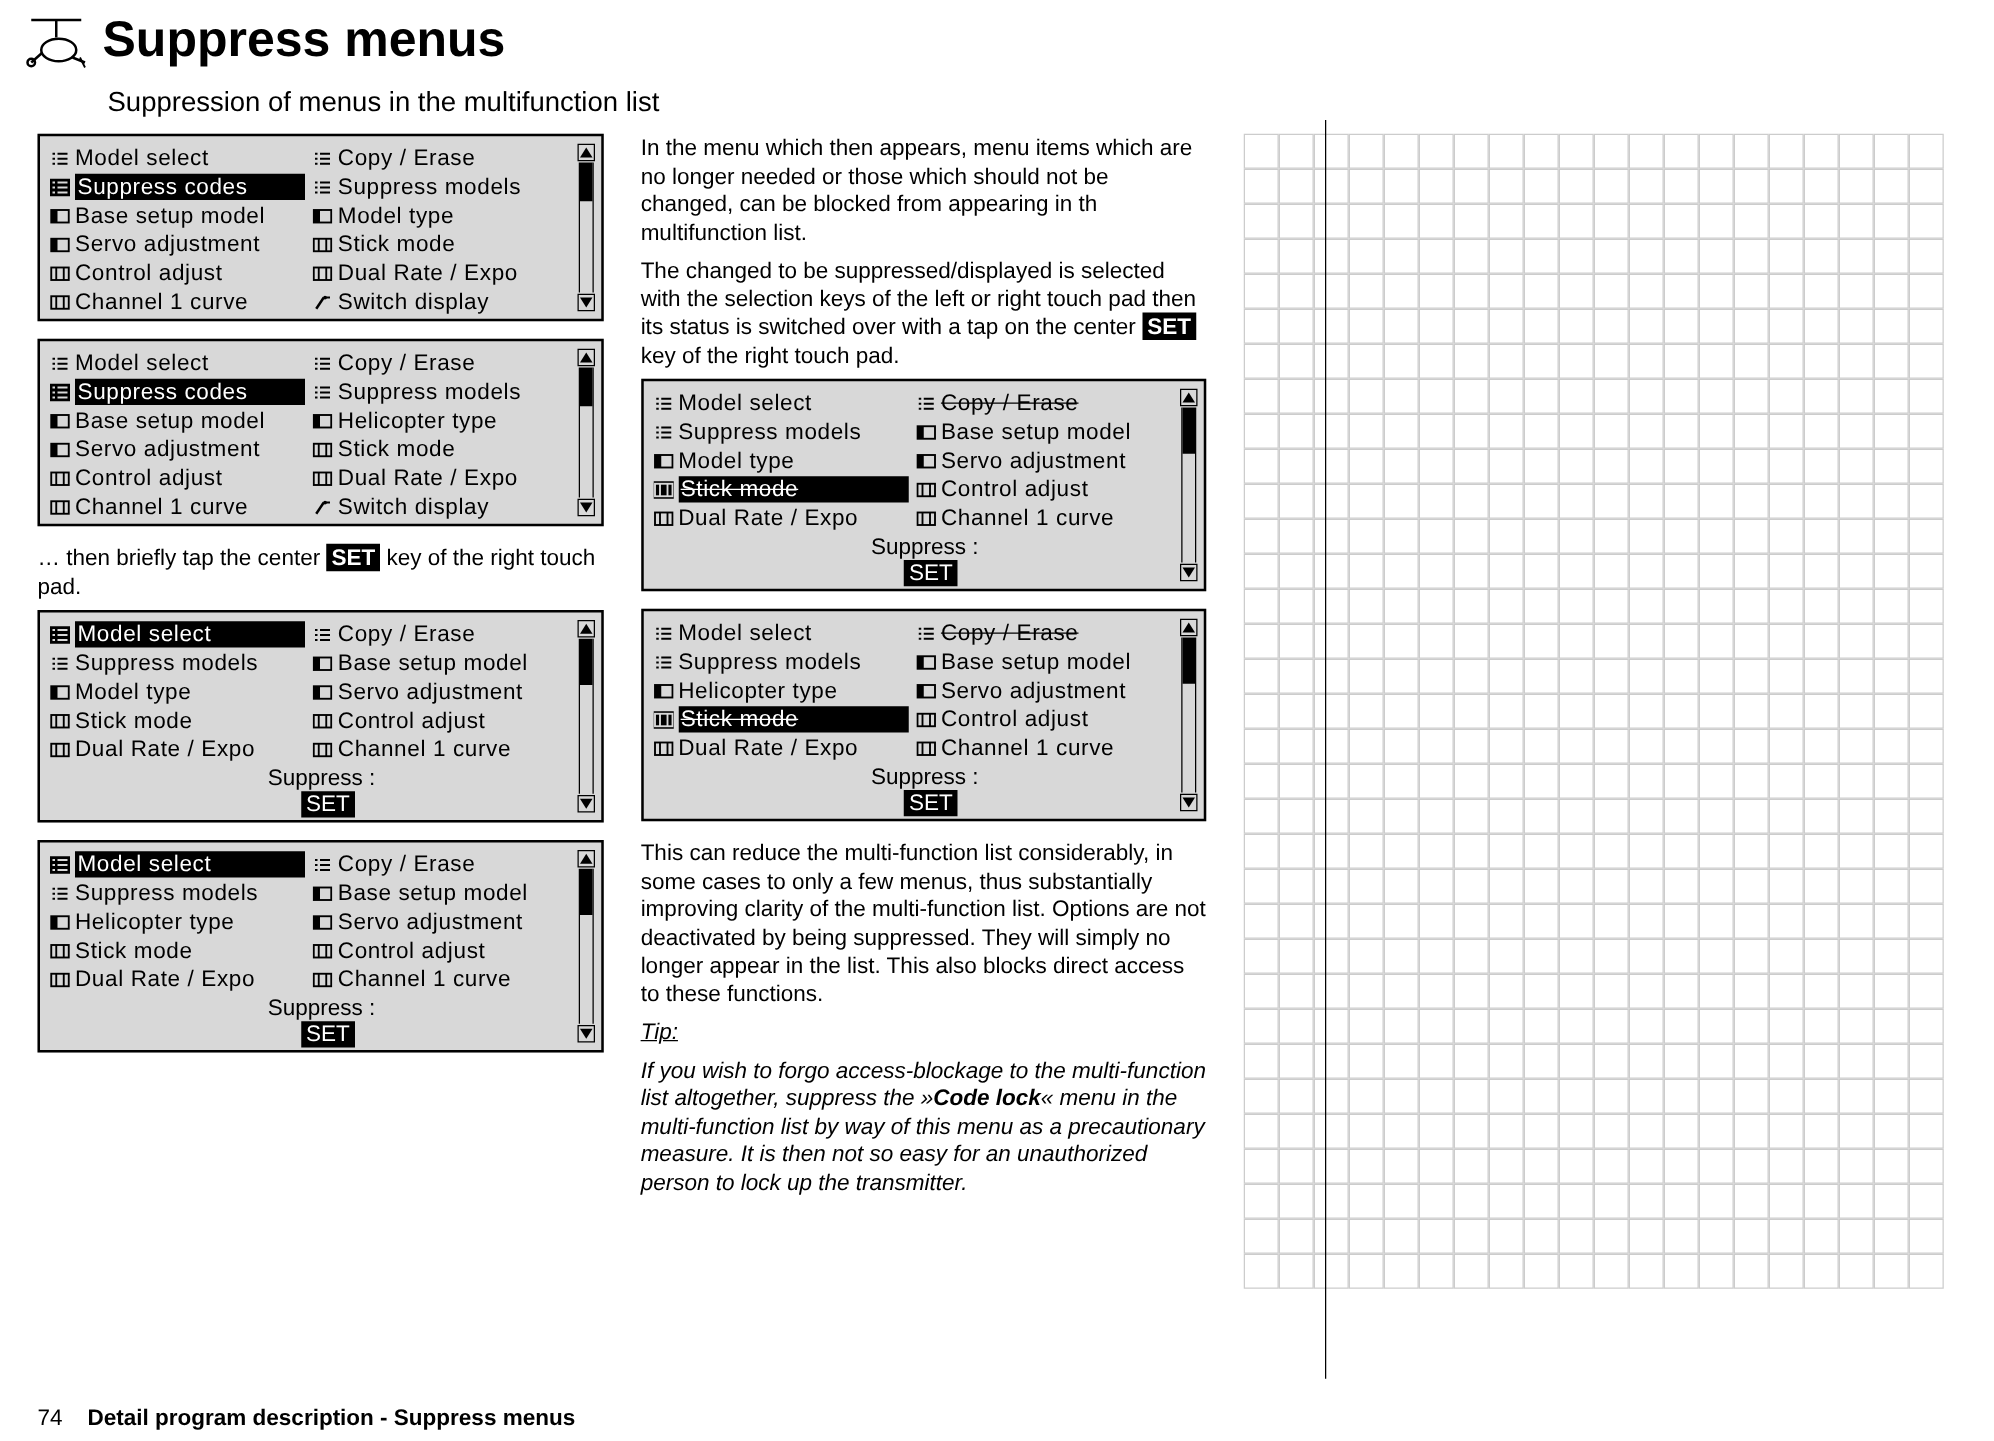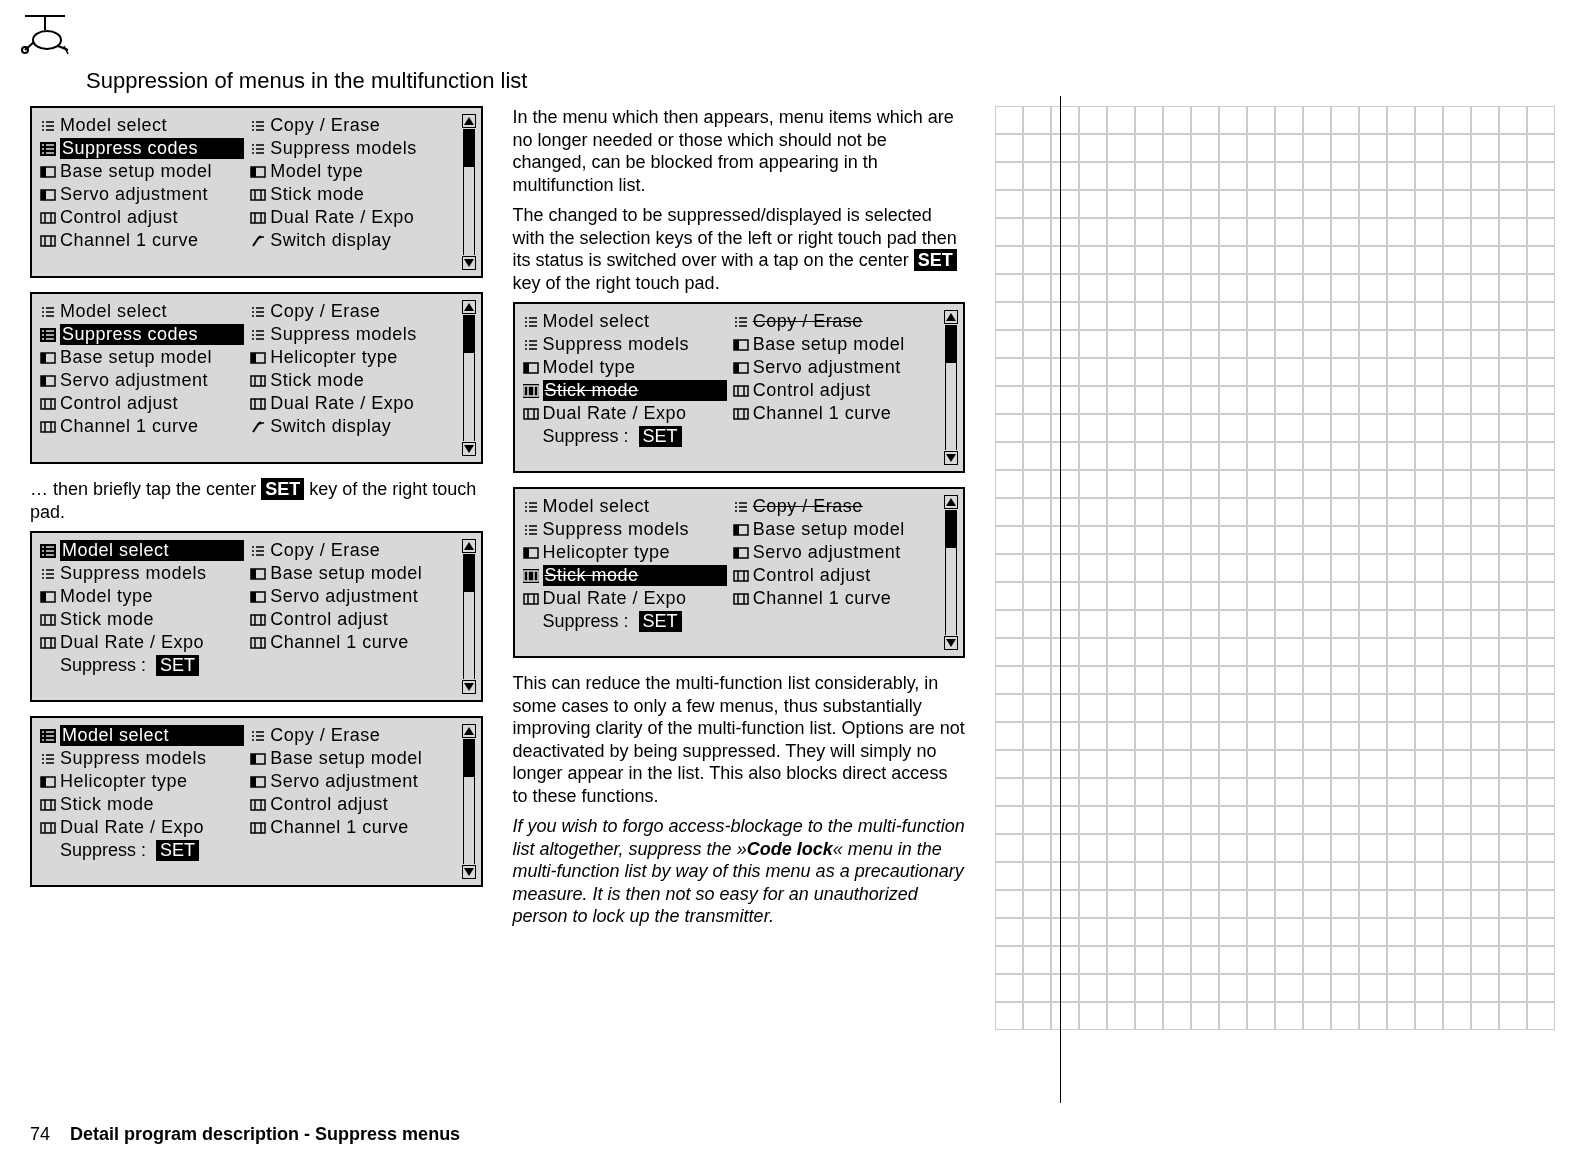--- a/index.html
+++ b/index.html
@@ -45,21 +45,21 @@
   .bold { font-weight: bold; }
   .set-key {
     background: #000;
     color: #fff;
     padding: 1px 4px;
     font-weight: bold;
   }
   .lcd-panel {
     border: 2px solid #000;
     background: #d8d8d8;
-    padding: 6px 8px 24px 8px;
+    padding: 6px 8px 2px 8px;
     margin-bottom: 14px;
     position: relative;
     font-family: Arial, sans-serif;
   }
   .lcd-grid {
     display: grid;
     grid-template-columns: 1fr 1fr;
     column-gap: 6px;
   }
   .lcd-item {
@@ -120,20 +120,21 @@
     left: 0;
     right: 0;
     background: #000;
   }
   .suppress-row {
     grid-column: 1 / span 2;
     display: flex;
     align-items: center;
     font-size: 18px;
     padding: 1px 0 0 20px;
+    flex-direction: column;
   }
   .suppress-row .set-btn {
     background: #000;
     color: #fff;
     padding: 0 4px;
     margin-left: 10px;
   }
   .grid-notes {
     display: grid;
     grid-template-columns: repeat(20, 28px);
@@ -169,20 +170,21 @@
     <svg viewBox="0 0 50 50">
       <line x1="5" y1="6" x2="45" y2="6" stroke="#000" stroke-width="2"></line>
       <line x1="25" y1="6" x2="25" y2="20" stroke="#000" stroke-width="2"></line>
       <ellipse cx="27" cy="30" rx="14" ry="9" fill="none" stroke="#000" stroke-width="2"></ellipse>
       <line x1="5" y1="40" x2="14" y2="32" stroke="#000" stroke-width="2"></line>
       <circle cx="5" cy="40" r="3" fill="none" stroke="#000" stroke-width="2"></circle>
       <line x1="38" y1="36" x2="48" y2="40" stroke="#000" stroke-width="2"></line>
       <line x1="44" y1="36" x2="48" y2="44" stroke="#000" stroke-width="1.5"></line>
     </svg>
   </span>
+  <h1>Suppress menus</h1>
 </div>
 <div class="subtitle">Suppression of menus in the multifunction list</div>
 
 <div class="columns">
 
   <div class="col1">
 
     <div class="lcd-panel">
         <div class="lcd-grid" style="padding-right: 18px;">
           <div class="lcd-item">
@@ -979,20 +981,21 @@
           <div class="scroll-track">
             <div class="scroll-thumb" style="top:0%;height:30%"></div>
           </div>
           <div class="scroll-arrow">
             <span class="tri-down"></span>
           </div>
         </div>
       </div>
 
     <p class="body-text">This can reduce the multi-function list considerably, in some cases to only a few menus, thus substantially improving clarity of the multi-function list. Options are not deactivated by being suppressed. They will simply no longer appear in the list. This also blocks direct access to these functions.</p>
+    <p class="body-text italic underline">Tip:</p>
     <p class="body-text italic">
       <span>If you wish to forgo access-blockage to the multi-function list altogether, suppress the »</span><span class="bold">Code lock</span><span>« menu in the multi-function list by way of this menu as a precautionary measure. It is then not so easy for an unauthorized person to lock up the transmitter.</span>
     </p>
   </div>
 
   <div class="col3">
     <div class="grid-notes" id="notes-grid">
         <div></div>
         <div></div>
         <div></div>

